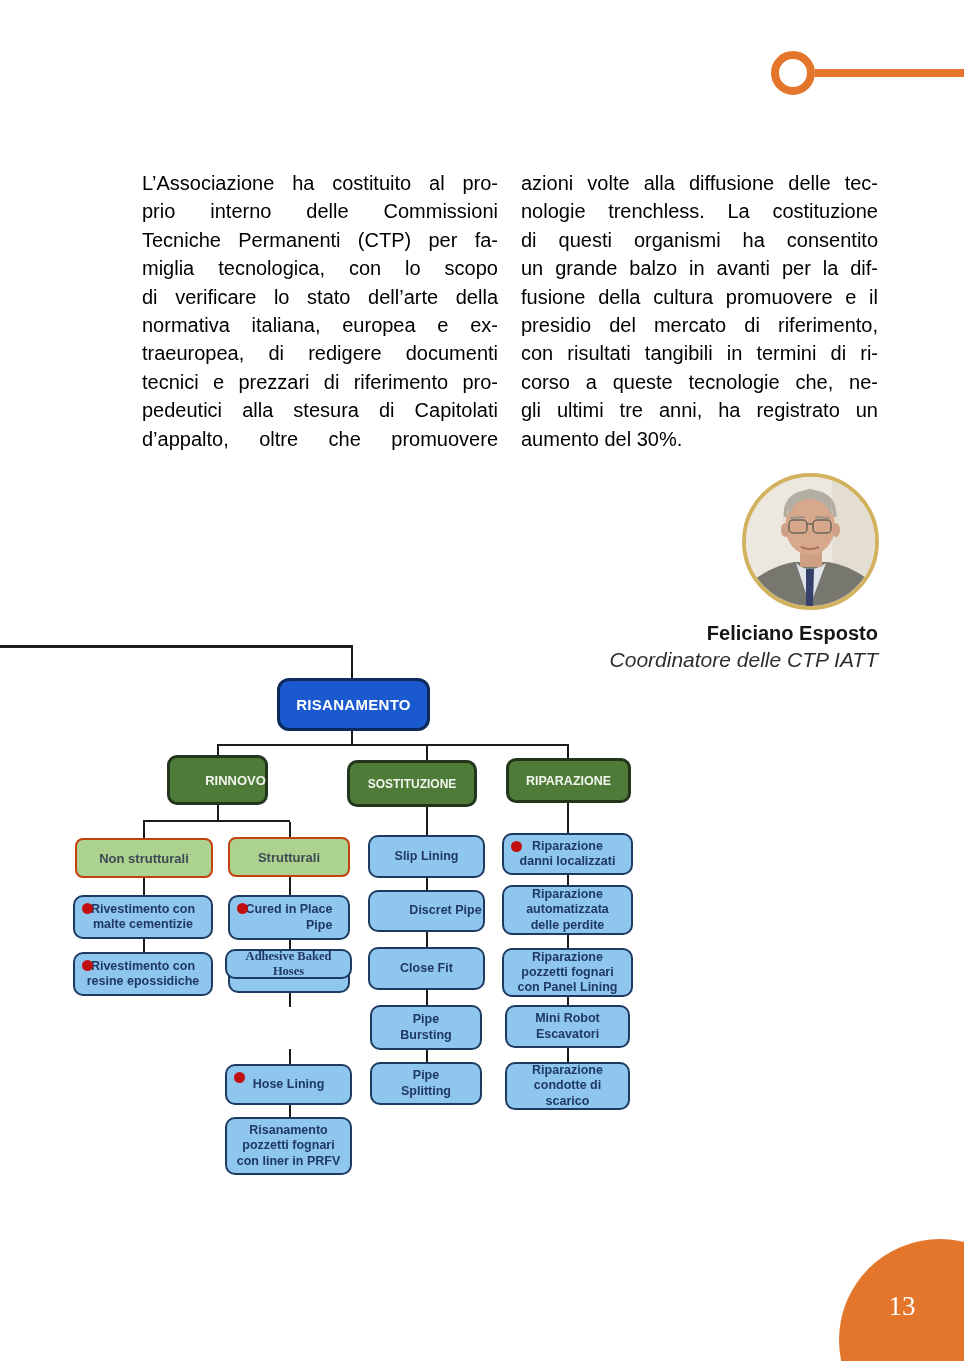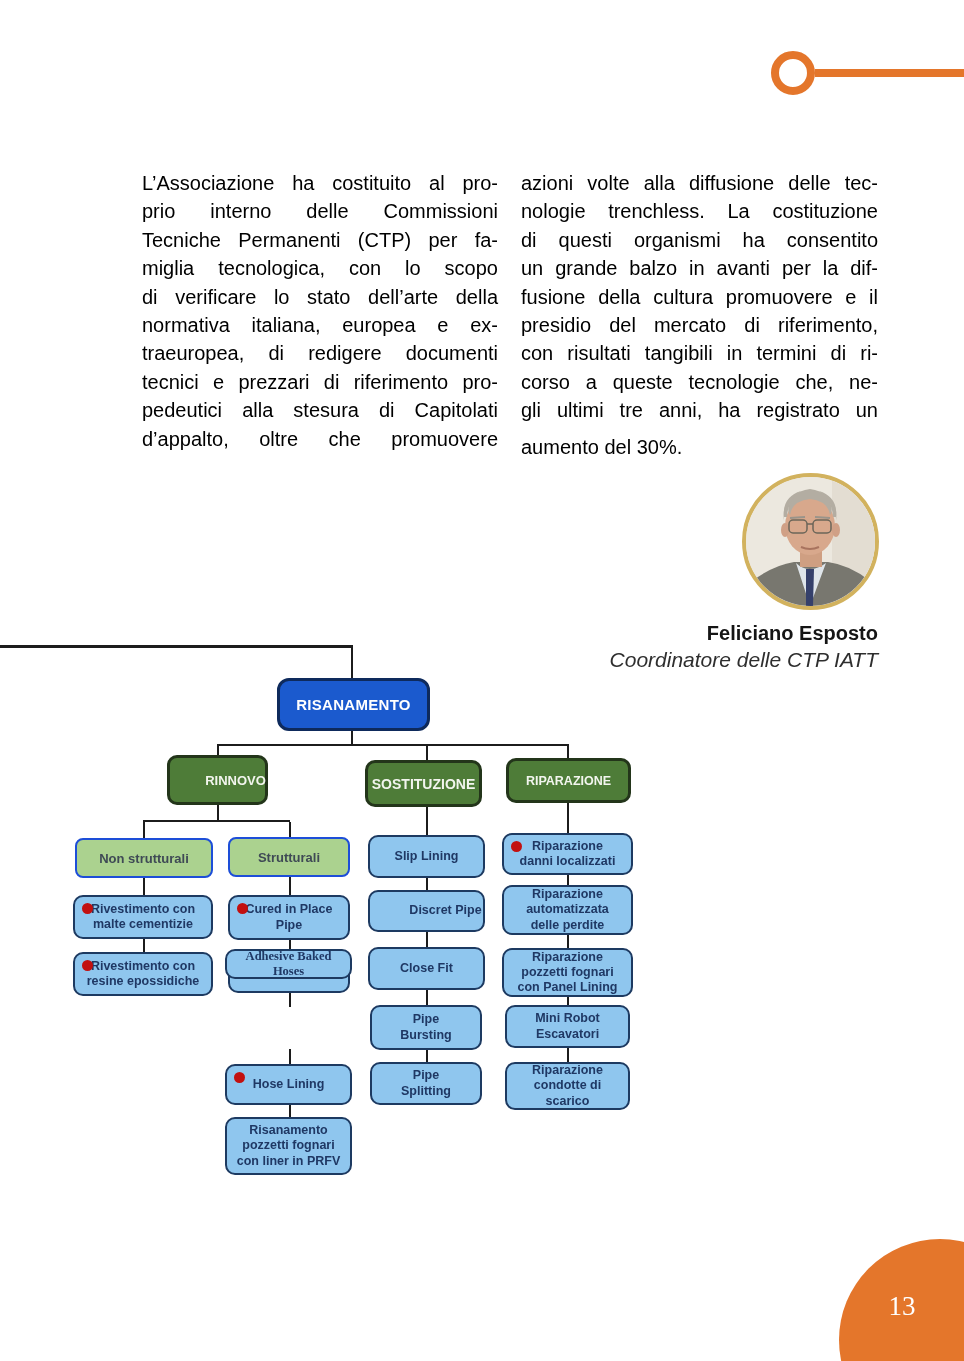--- a/index.html
+++ b/index.html
@@ -9,37 +9,37 @@
   
   .ring{position:absolute;left:771px;top:51px;width:44px;height:44px;box-sizing:border-box;
         border:8px solid #e4762b;border-radius:50%;}
   .rule{position:absolute;left:815px;top:69px;width:149px;height:8px;background:#e4762b;}
 
   
   .col{position:absolute;color:#000000;font-size:20px;line-height:28.4px;}
   .col-left{left:142px;top:169px;width:356px;}
   .col-right{left:521px;top:169px;width:357px;}
   .tl{text-align:justify;text-align-last:justify;height:28.4px;overflow:visible;white-space:nowrap;}
-  .tl.last{text-align-last:left;margin-top:8px;}
+  .tl.last{text-align-last:left;}
 
   
   .photo{position:absolute;left:742px;top:473px;width:137px;height:137px;box-sizing:border-box;
          border:4px solid #d2b25e;border-radius:50%;overflow:hidden;background:#ede9e1;}
   .caption{position:absolute;right:86px;top:620px;text-align:right;color:#151515;}
   .cap-name{font-size:20px;font-weight:bold;line-height:26px;}
   .cap-role{font-size:21px;font-style:italic;line-height:27px;color:#2e2e2e;}
 
   
   .conn{position:absolute;background:#1c1c1c;}
   .n{position:absolute;box-sizing:border-box;display:flex;align-items:center;justify-content:center;
      text-align:center;font-weight:bold;}
   .n .lbl{white-space:pre-line;}
   .n-root{background:#1b5ace;border:3px solid #0e2a5c;color:#fff;font-size:15px;border-radius:12px;letter-spacing:.3px;}
   .n-branch{background:#4e7c38;border:3px solid #23351a;color:#f2f5ee;font-size:13px;border-radius:10px;}
-  .n-sub{background:#abd28f;border:2px solid #1d4ed8;color:#3f4a55;font-size:13px;border-radius:8px;}
+  .n-sub{background:#abd28f;border:2px solid #c2410c;color:#3f4a55;font-size:13px;border-radius:8px;}
   .n-leaf{background:#8fc6ee;border:2px solid #1d3a61;color:#1f3864;font-size:12.5px;line-height:1.22;border-radius:10px;}
   .dot{position:absolute;left:7px;top:6px;width:11px;height:11px;border-radius:50%;background:#c21010;}
 
   
   .corner-circle{position:absolute;left:839px;top:1239px;width:202px;height:202px;border-radius:50%;background:#e4762b;}
   .pageno{position:absolute;left:876px;top:1291px;width:52px;text-align:center;color:#fff;font-size:27px;line-height:30px;font-family:Liberation Serif, serif;}
 </style>
 </head>
 <body>
 
@@ -130,21 +130,21 @@
   <div class="conn" style="left:567px;top:935px;width:2px;height:13px;"></div>
   <div class="conn" style="left:567px;top:997px;width:2px;height:8px;"></div>
   <div class="conn" style="left:567px;top:1048px;width:2px;height:14px;"></div>
 
   <div class="n n-root" style="left:277px;top:678px;width:153px;height:53px;">
     <span class="lbl">RISANAMENTO</span>
   </div>
   <div class="n n-branch" style="left:167px;top:755px;width:101px;height:50px;padding-left:36px;">
     <span class="lbl">RINNOVO</span>
   </div>
-  <div class="n n-branch" style="left:365px;top:760px;width:117px;height:47px;font-size:14px;">
+  <div class="n n-branch" style="left:347px;top:760px;width:130px;height:47px;font-size:12px;">
     <span class="lbl">SOSTITUZIONE</span>
   </div>
   <div class="n n-branch" style="left:506px;top:758px;width:125px;height:45px;font-size:12.5px;">
     <span class="lbl">RIPARAZIONE</span>
   </div>
   <div class="n n-sub" style="left:75px;top:838px;width:138px;height:40px;">
     <span class="lbl">Non strutturali</span>
   </div>
   <div class="n n-sub" style="left:228px;top:837px;width:122px;height:40px;">
     <span class="lbl">Strutturali</span>
@@ -152,21 +152,21 @@
   <div class="n n-leaf" style="left:73px;top:895px;width:140px;height:44px;">
     <span class="dot"></span>
     <span class="lbl">Rivestimento con
 malte cementizie</span>
   </div>
   <div class="n n-leaf" style="left:73px;top:952px;width:140px;height:44px;">
     <span class="dot"></span>
     <span class="lbl">Rivestimento con
 resine epossidiche</span>
   </div>
-  <div class="n n-leaf" style="left:228px;top:895px;width:122px;height:45px;">
+  <div class="n n-leaf" style="left:228px;top:895px;width:122px;height:45px;text-align:right;">
     <span class="dot"></span>
     <span class="lbl">Cured in Place
 Pipe</span>
   </div>
   <div class="n n-leaf" style="left:228px;top:950px;width:122px;height:43px;">
     <span class="lbl">Spiral Wound</span>
   </div>
   <div class="n n-leaf" style="left:225px;top:949px;width:127px;height:30px;font-family:Liberation Serif, serif;">
     <span class="lbl">Adhesive Baked
 Hoses</span>

